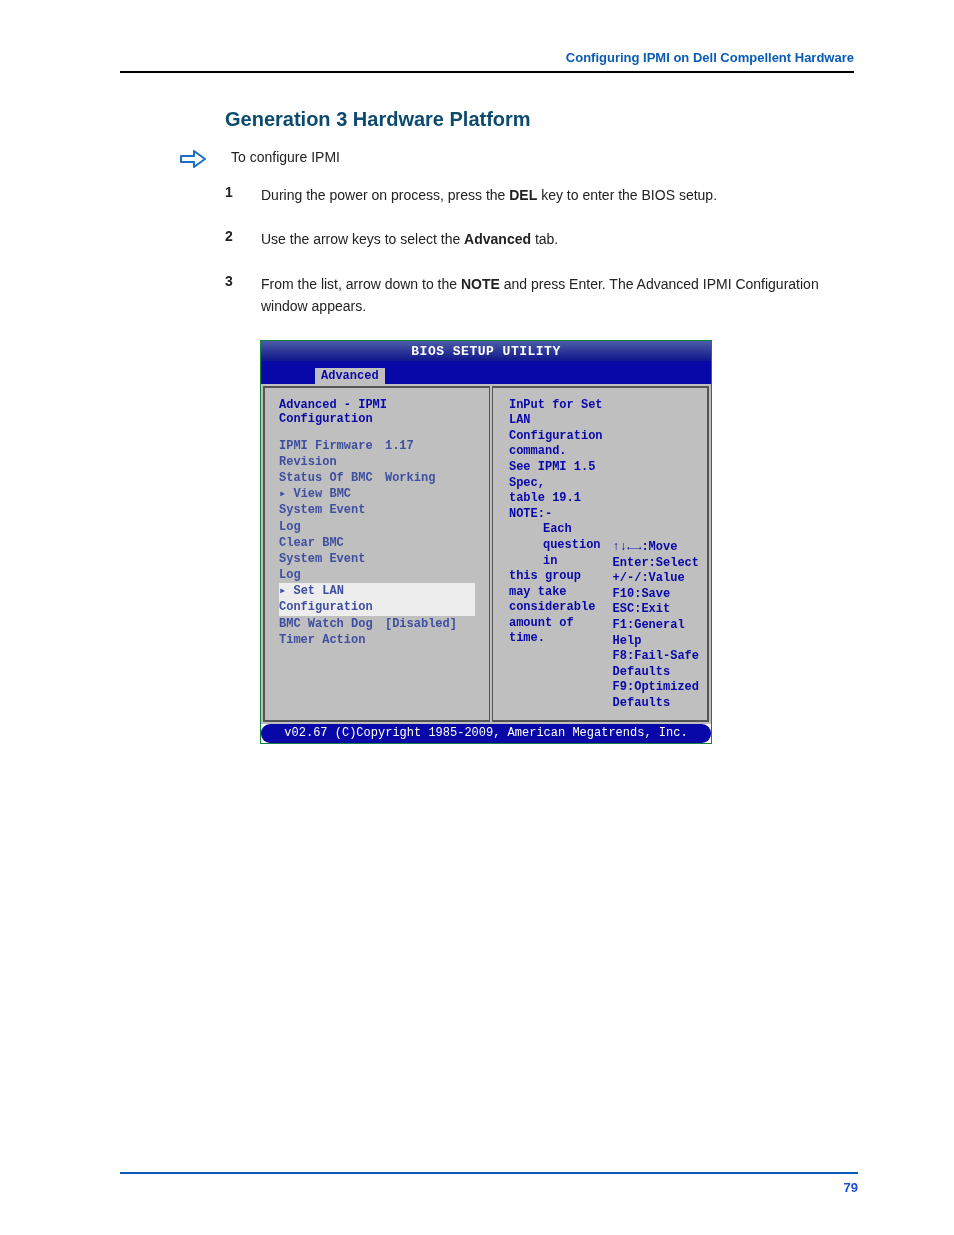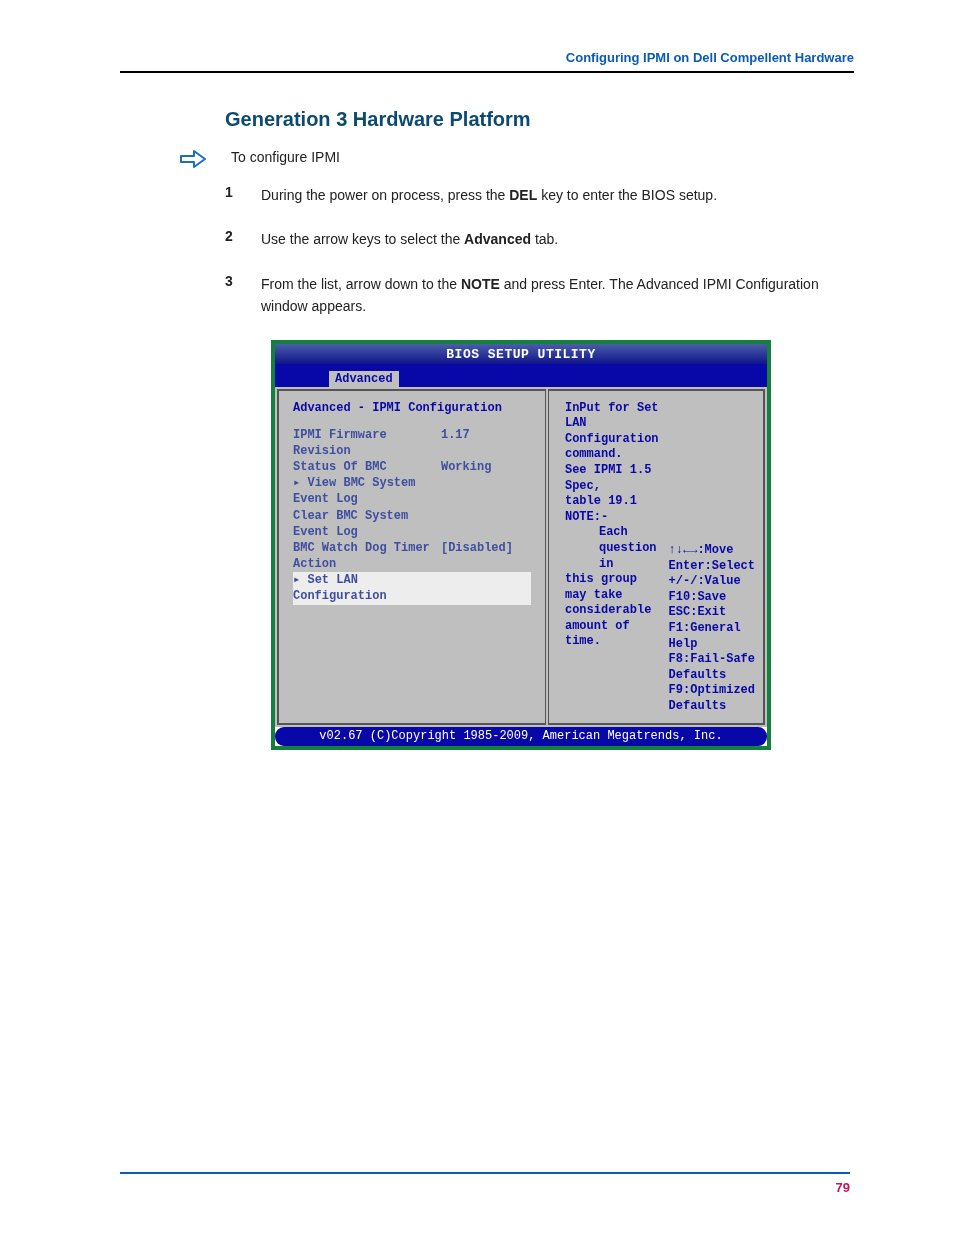--- a/index.html
+++ b/index.html
@@ -10,39 +10,39 @@
   .section-head { font-size: 20px; font-weight: bold; color: #0c4a6e; margin-bottom: 18px; margin-left: 45px; }
   .arrow-row { display: flex; gap: 25px; margin-bottom: 14px; }
   .arrow-icon { width: 26px; height: 20px; flex-shrink: 0; margin-top: 1px; }
   .arrow-icon svg { display: block; }
   .arrow-text { font-size: 14px; color: #222; }
   .steps { margin-left: 45px; }
   .step { display: flex; gap: 24px; margin-bottom: 22px; font-size: 14px; color: #222; }
   .step-num { font-weight: bold; min-width: 12px; }
   .step-body { line-height: 1.6; }
   .step-body b { font-weight: bold; }
-  .bios-shot { width: 500px; margin-left: 46px; margin-top: 2px; border: 4px solid #15803d; }
+  .bios-shot { width: 452px; margin-left: 35px; margin-top: 2px; border: 1px solid #15803d; }
   .bios-title { background: linear-gradient(#4a5da8, #10158a); color: #fff; text-align: center; font-family: 'Courier New', monospace; font-size: 13px; font-weight: bold; padding: 3px 0 2px 0; letter-spacing: 0.5px; position: relative; }
   .bios-tabrow { background: #0808a8; padding: 4px 0 0 54px; }
   .bios-tab { display: inline-block; background: #bfbfbf; color: #0808a8; font-family: 'Courier New', monospace; font-size: 12px; font-weight: bold; padding: 1px 6px 1px 6px; }
   .bios-main { display: flex; background: #bfbfbf; min-height: 340px; }
   .bios-left { flex: 1.78; padding: 10px 14px; font-family: 'Courier New', monospace; font-size: 12px; border: 2px solid #555; border-right: 1px solid #555; margin: 2px 1px 2px 2px; background: #bfbfbf; }
   .bios-right { flex: 1; padding: 10px 8px 8px 16px; font-family: 'Courier New', monospace; font-size: 12px; border: 2px solid #555; border-left: 1px solid #555; margin: 2px 2px 2px 1px; background: #bfbfbf; display: flex; flex-direction: row; }
   .bios-left .ltitle { color: #0808a8; font-weight: bold; margin-bottom: 12px; }
   .bios-row { display: flex; color: #3f4fa0; font-weight: bold; line-height: 1.35; }
   .bios-row .rlabel { flex: 1; }
   .bios-row .rval { width: 90px; }
   .bios-row.selected { background: #ededed; }
   .bios-row.selected .rlabel, .bios-row.selected .rval { color: #3f4fa0; }
   .tri { color: #3f4fa0; }
   .help-top { color: #0808a8; font-weight: bold; line-height: 1.3; }
   .help-top .indent { padding-left: 34px; display: inline-block; }
   .help-nav { margin-top: auto; color: #0808a8; font-weight: bold; line-height: 1.3; padding-left: 10px; }
   .bios-footer { background: #0808a8; color: #fff; text-align: center; font-family: 'Courier New', monospace; font-size: 12px; padding: 2px 0 3px 0; border-radius: 9px; }
-  .page-footer { position: absolute; left: 120px; right: 104px; bottom: 40px; border-top: 2px solid #0a5bb5; padding-top: 6px; text-align: right; font-size: 13px; font-weight: bold; color: #be185d; }
+  .page-footer { position: absolute; left: 120px; right: 96px; bottom: 40px; border-top: 2px solid #0a5bb5; padding-top: 6px; text-align: right; font-size: 13px; font-weight: bold; color: #1d4ed8; }
 </style>
 </head>
 <body>
 
 <div class="page-wrap">
   <div class="page-header">Configuring IPMI on Dell Compellent Hardware</div>
 
   <div class="content">
     <div class="section-head">Generation 3 Hardware Platform</div>
 
@@ -86,27 +86,27 @@
                 <span class="rval">Working</span>
               </div>
             <div class="bios-row">
                 <span class="rlabel"><span class="tri">▸ </span><span>View BMC System Event Log</span></span>
                 <span class="rval"></span>
               </div>
             <div class="bios-row">
                 <span class="rlabel">Clear BMC System Event Log</span>
                 <span class="rval"></span>
               </div>
+            <div class="bios-row selected">
+                <span class="rlabel"><span class="tri">▸ </span><span>Set LAN Configuration</span></span>
+                <span class="rval"></span>
+              </div>
             <div class="bios-row">
                 <span class="rlabel">BMC Watch Dog Timer Action</span>
                 <span class="rval">[Disabled]</span>
-              </div>
-            <div class="bios-row selected">
-                <span class="rlabel"><span class="tri">▸ </span><span>Set LAN Configuration</span></span>
-                <span class="rval"></span>
               </div>
           </div>
           <div class="bios-right">
             <div class="help-top">
               <div>InPut for Set LAN</div>
               <div>Configuration command.</div>
               <div>See IPMI 1.5 Spec,</div>
               <div>table 19.1</div>
               <div>NOTE:-</div>
               <div><span class="indent">Each question in</span></div>

